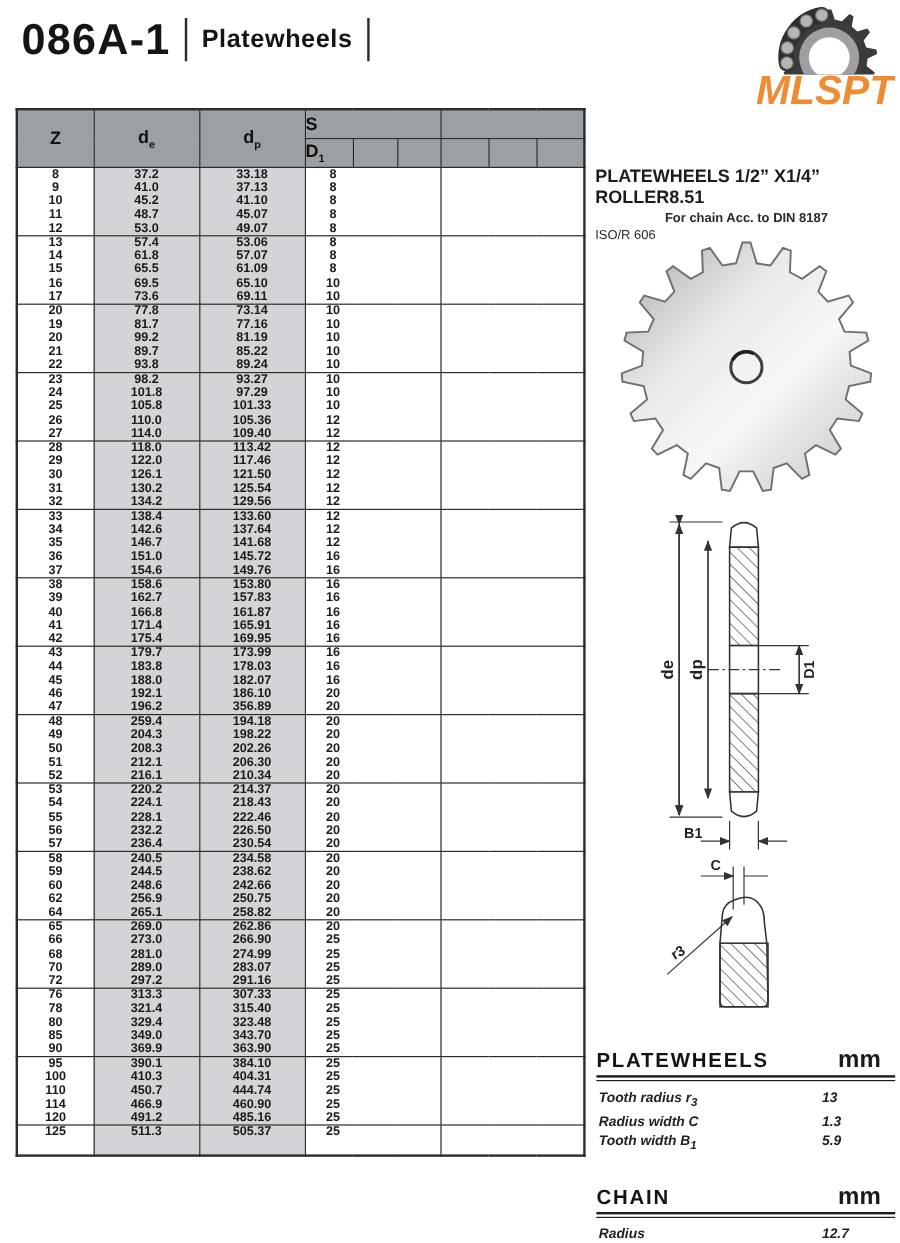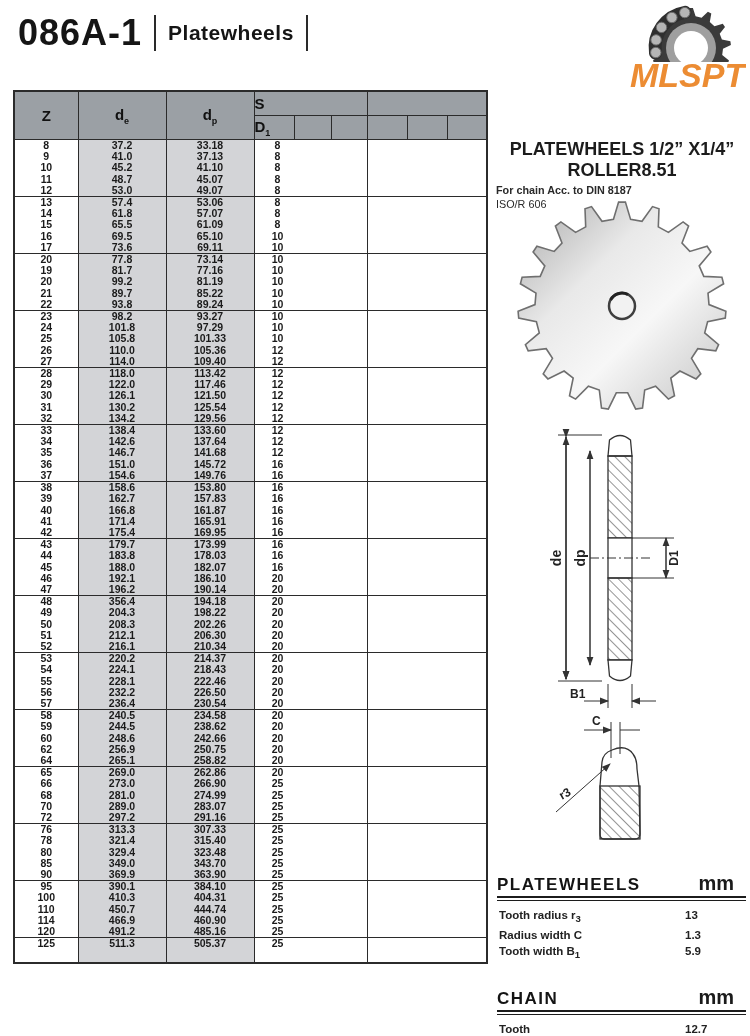--- a/index.html
+++ b/index.html
@@ -24,37 +24,37 @@
   table.main sub{font-size:9px;font-weight:bold;}
   tbody td{vertical-align:top;padding:2px 0 3px 0;background:#fff;}
   tbody tr td{border-top:2px solid #2f2f2f;}
   td.c1,td.c2{background:#d3d4d7;}
   tbody td div{line-height:11.2px;font-size:10.5px;font-weight:bold;text-align:center;white-space:pre;}
   td.c3 div{width:46px;}
   tr.last td{height:24px;}
 
   
   .product{position:absolute;left:496px;top:139px;width:252px;}
-  .ptitle{font-size:18px;font-weight:bold;letter-spacing:0px;color:#1c1c1c;text-align:center;}
-  .pline{font-size:10.8px;font-weight:bold;color:#2a2a2a;margin-top:3px;}
+  .ptitle{font-size:15px;font-weight:bold;letter-spacing:0px;color:#1c1c1c;}
+  .pline{font-size:10.8px;font-weight:bold;color:#2a2a2a;margin-top:3px;text-align:center;}
   .pline2{font-size:10.8px;font-weight:normal;color:#2a2a2a;margin-top:2px;}
 
   .photo{position:absolute;left:506px;top:200px;}
   .xsec{position:absolute;left:528px;top:420px;}
   .tooth{position:absolute;left:540px;top:708px;}
 
   
   .specs{position:absolute;left:497px;top:872px;width:249px;}
   .spec-head{position:relative;display:flex;align-items:baseline;padding-bottom:6px;margin-bottom:4px;}
   .spec-head::before{content:"";position:absolute;left:0;right:0;bottom:3px;height:2px;background:#1c1c1c;}
   .spec-head::after{content:"";position:absolute;left:0;right:0;bottom:0;height:1px;background:#1c1c1c;}
   .spec-title{font-size:17px;font-weight:bold;letter-spacing:1.5px;color:#141414;}
   .spec-unit{margin-left:auto;padding-right:12px;font-size:20px;font-weight:bold;}
   .spec-rows{padding:2px 0 0 2px;}
-  .spec-row{position:relative;font-size:11.5px;font-weight:bold;line-height:16px;color:#222;}
+  .spec-row{position:relative;font-size:11.5px;font-weight:bold;line-height:16px;color:#222;font-style:italic;}
   .spec-value{position:absolute;left:186px;top:0;}
   .spec-gap{height:22px;}
   svg text{font-family:"Liberation Sans","DejaVu Sans",sans-serif;}
 </style>
 </head>
 <body>
 
 <div class="page">
 
   <div class="titlebar">
@@ -345,41 +345,41 @@
               <div>183.8</div>
               <div>188.0</div>
               <div>192.1</div>
               <div>196.2</div>
             </td>
             <td class="c2">
               <div>173.99</div>
               <div>178.03</div>
               <div>182.07</div>
               <div>186.10</div>
-              <div>190.14</div>
+              <div>356.89</div>
             </td>
             <td class="c3" colspan="3">
               <div>16</div>
               <div>16</div>
               <div>16</div>
               <div>20</div>
               <div>20</div>
             </td>
             <td colspan="3" class="c4"></td>
           </tr>
           <tr>
             <td class="c0">
               <div>48</div>
               <div>49</div>
               <div>50</div>
               <div>51</div>
               <div>52</div>
             </td>
             <td class="c1">
-              <div>356.4</div>
+              <div>259.4</div>
               <div>204.3</div>
               <div>208.3</div>
               <div>212.1</div>
               <div>216.1</div>
             </td>
             <td class="c2">
               <div>194.18</div>
               <div>198.22</div>
               <div>202.26</div>
               <div>206.30</div>
@@ -655,18 +655,18 @@
         <div class="spec-row"><span>Tooth radius r<sub>3</sub></span><span class="spec-value">13</span></div>
         <div class="spec-row"><span>Radius width C</span><span class="spec-value">1.3</span></div>
         <div class="spec-row"><span>Tooth width B<sub>1</sub></span><span class="spec-value">5.9</span></div>
       </div>
     <div class="spec-gap"></div>
     <div class="spec-head">
       <span class="spec-title">CHAIN</span>
       <span class="spec-unit">mm</span>
     </div>
     <div class="spec-rows">
-        <div class="spec-row"><span>Tooth</span><span class="spec-value">12.7</span></div>
+        <div class="spec-row"><span>Radius</span><span class="spec-value">12.7</span></div>
         <div class="spec-row"><span>Internal width</span><span class="spec-value">6.4</span></div>
       </div>
   </div>
 
 </div>
 
 </body></html>

